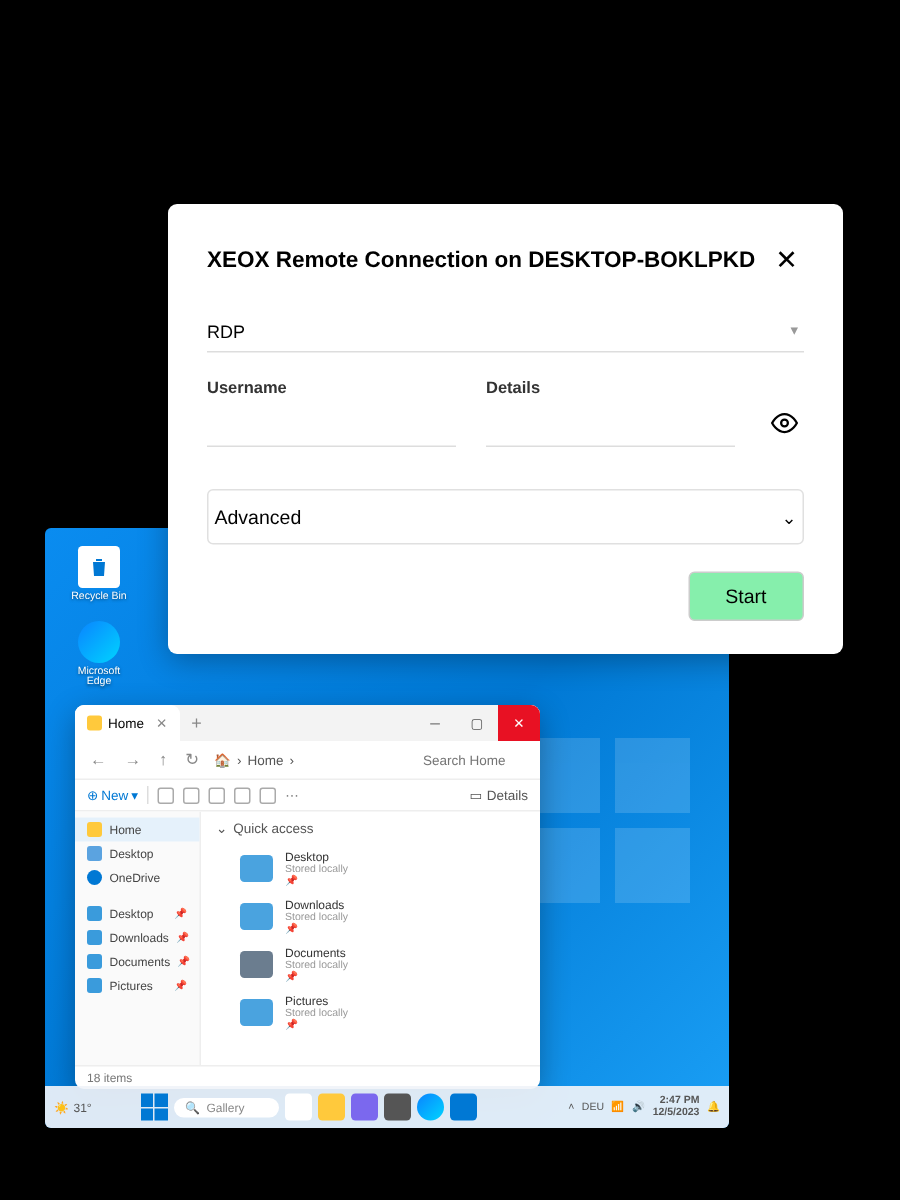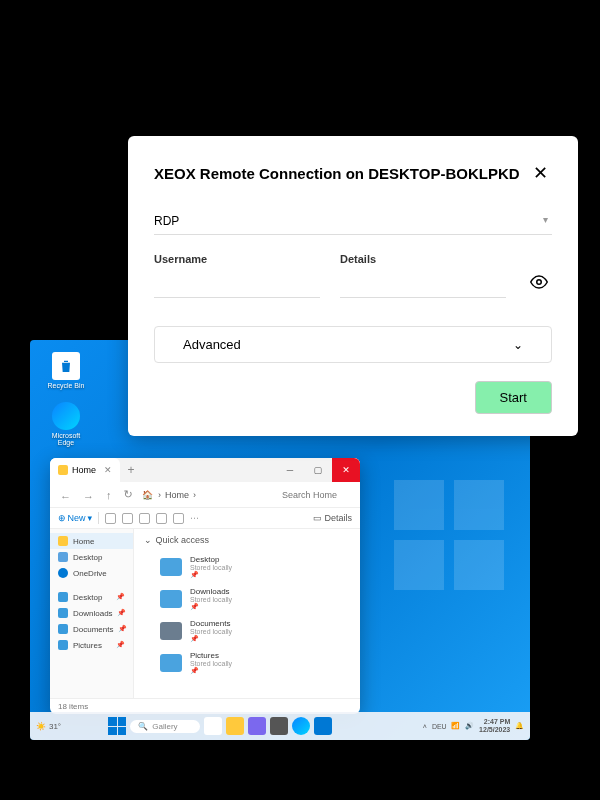--- a/index.html
+++ b/index.html
@@ -1,38 +1,38 @@
 <!DOCTYPE html>
 <html><head>
 <meta charset="utf-8">
 <style>
 * { box-sizing: border-box; margin: 0; padding: 0; font-family: 'Segoe UI', Arial, sans-serif; }
 body { width: 600px; height: 800px; background: #000; position: relative; overflow: hidden; }
 
 
-.dialog { position: absolute; top: 136px; left: 128px; width: 450px; background: #fff; border-radius: 6px; box-shadow: 0 4px 20px rgba(0,0,0,0.3); padding: 22px 26px; z-index: 10; }
+.dialog { position: absolute; top: 136px; left: 112px; width: 450px; background: #fff; border-radius: 6px; box-shadow: 0 4px 20px rgba(0,0,0,0.3); padding: 22px 26px; z-index: 10; }
 .dialog-header { display: flex; justify-content: space-between; align-items: center; margin-bottom: 20px; }
 .dialog-title { font-size: 15px; font-weight: 600; }
 .dialog-close { font-size: 18px; cursor: pointer; background: none; border: none; padding: 4px; }
 .field-label { font-size: 11px; font-weight: 600; color: #333; margin-bottom: 6px; display: block; }
 .field-input { width: 100%; border: none; border-bottom: 1px solid #ddd; padding: 6px 0; font-size: 12px; outline: none; }
 .field-select { width: 100%; border: none; border-bottom: 1px solid #ddd; padding: 6px 0; font-size: 12px; outline: none; appearance: none; background: transparent; position: relative; }
 .select-wrap { position: relative; }
 .select-wrap::after { content: '▾'; position: absolute; right: 4px; top: 6px; font-size: 10px; color: #999; pointer-events: none; }
 .row2 { display: flex; gap: 20px; margin-top: 18px; align-items: flex-end; }
 .col { flex: 1; }
 .eye-btn { background: none; border: none; cursor: pointer; padding: 4px; }
-.adv-row { display: flex; justify-content: space-between; align-items: center; border: 1px solid #e0e0e0; border-radius: 4px; padding: 10px 28px; margin-top: 28px; cursor: pointer; }
+.adv-row { display: flex; justify-content: space-between; align-items: center; border: 1px solid #e0e0e0; border-radius: 4px; padding: 10px 4px; margin-top: 28px; cursor: pointer; }
 .adv-label { font-size: 13px; }
 .adv-chevron { font-size: 12px; }
 .start-row { display: flex; justify-content: flex-end; margin-top: 18px; }
 .start-btn { border: 1px solid #ccc; background: #86efac; border-radius: 4px; padding: 8px 24px; font-size: 13px; cursor: pointer; }
 
 
-.remote { position: absolute; top: 340px; left: 30px; width: 500px; height: 400px; background: linear-gradient(135deg, #0a8cf0 0%, #0078d4 50%, #1a9ff5 100%); border-radius: 4px; overflow: hidden; z-index: 5; }
+.remote { position: absolute; top: 352px; left: 30px; width: 456px; height: 400px; background: linear-gradient(135deg, #0a8cf0 0%, #0078d4 50%, #1a9ff5 100%); border-radius: 4px; overflow: hidden; z-index: 5; }
 .toolbar { position: absolute; top: 8px; left: 50%; transform: translateX(-50%); background: #fff; border-radius: 14px; display: flex; align-items: center; gap: 8px; padding: 4px 8px; box-shadow: 0 2px 6px rgba(0,0,0,0.15); z-index: 30; }
 .tb-btn { width: 18px; height: 18px; display: flex; align-items: center; justify-content: center; font-size: 11px; color: #555; cursor: pointer; background: none; border: none; }
 .tb-time { font-size: 10px; font-weight: 600; color: #333; }
 .tb-red { background: #e74c3c; color: #fff; border-radius: 4px; width: 20px; height: 18px; font-size: 10px; }
 
 .dicon { position: absolute; display: flex; flex-direction: column; align-items: center; gap: 2px; width: 44px; }
 .dicon-img { width: 28px; height: 28px; border-radius: 3px; display: flex; align-items: center; justify-content: center; }
 .dicon-label { font-size: 7px; color: #fff; text-align: center; text-shadow: 0 1px 2px rgba(0,0,0,0.5); }
 .recycle-bin { top: 12px; left: 14px; }
 .recycle-bin .dicon-img { background: #fff; }

